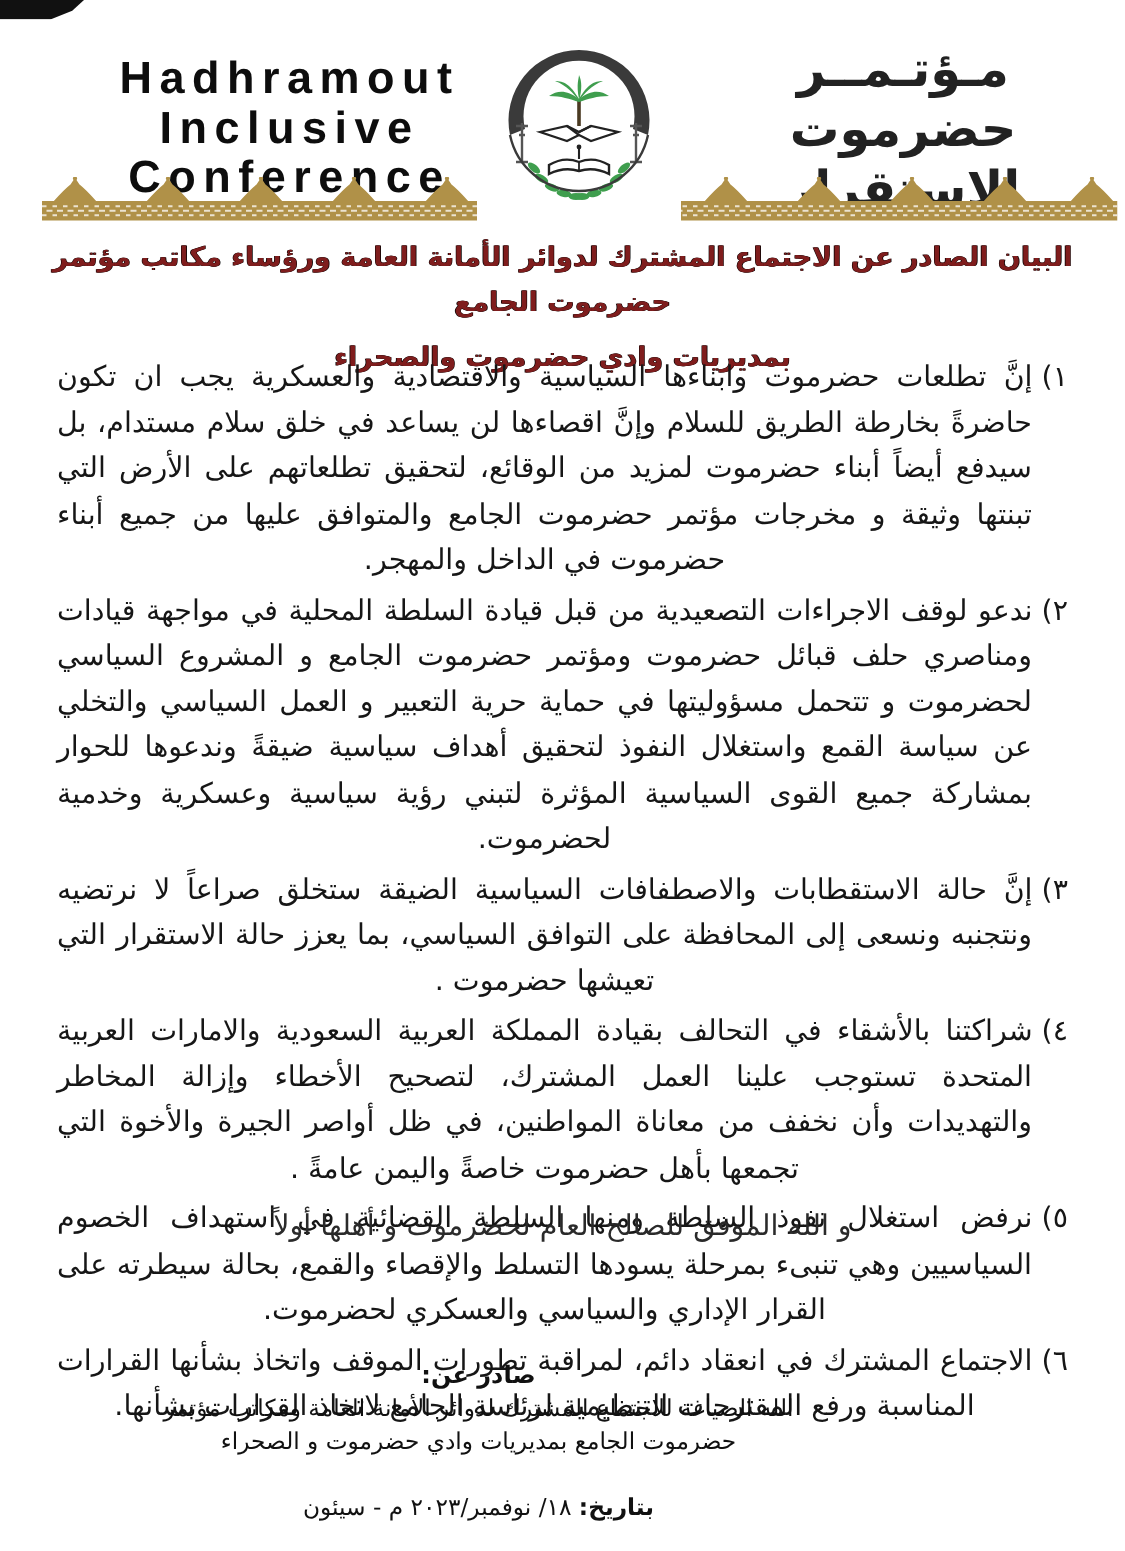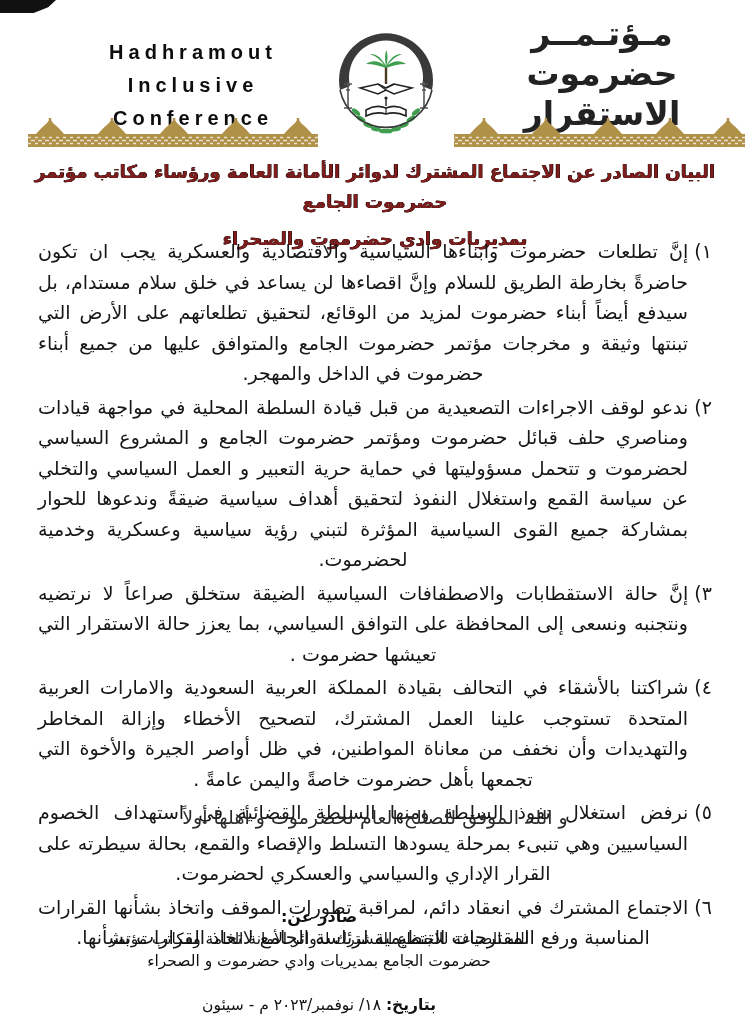--- a/index.html
+++ b/index.html
@@ -6,23 +6,23 @@
   body{
     width:750px;height:1034px;background:#ffffff;position:relative;overflow:hidden;
     font-family:"DejaVu Sans",sans-serif;color:#1c1c1c;
   }
   
   .corner-mark{position:absolute;top:0;left:0;width:56px;height:13px;background:#111;
     clip-path:polygon(0 0,100% 0,86% 55%,60% 100%,0 100%);}
   
   .header{position:absolute;top:0;left:0;width:750px;height:152px;}
   .org-en{position:absolute;left:58px;top:36px;width:270px;text-align:center;
-    font-family:"Liberation Sans",sans-serif;font-weight:bold;font-size:20px;
+    font-family:"Liberation Sans",sans-serif;font-weight:bold;font-size:30px;
     letter-spacing:5px;line-height:33px;color:#0d0d0d;}
-  .org-ar{position:absolute;right:28px;top:14px;width:240px;text-align:center;
+  .org-ar{position:absolute;right:28px;top:26px;width:240px;text-align:center;
     font-weight:bold;font-size:33px;line-height:40px;color:#222;direction:rtl;}
   .gold-band{position:absolute;left:28px;top:118px;width:717px;height:32px;}
   .logo-wrap{position:absolute;left:318px;top:24px;width:136px;height:126px;
     background:#fff;display:flex;justify-content:center;z-index:2;}
   
   .doc-title{position:absolute;top:157px;left:0;width:750px;text-align:center;
     direction:rtl;font-weight:bold;color:#7f1d1d;}
   .doc-title .t1{font-size:18px;line-height:30px;letter-spacing:.2px;
     text-shadow:.4px 0 0 #000, -.4px 0 0 #000;}
   .doc-title .t2{font-size:18px;line-height:30px;margin-top:7px;

